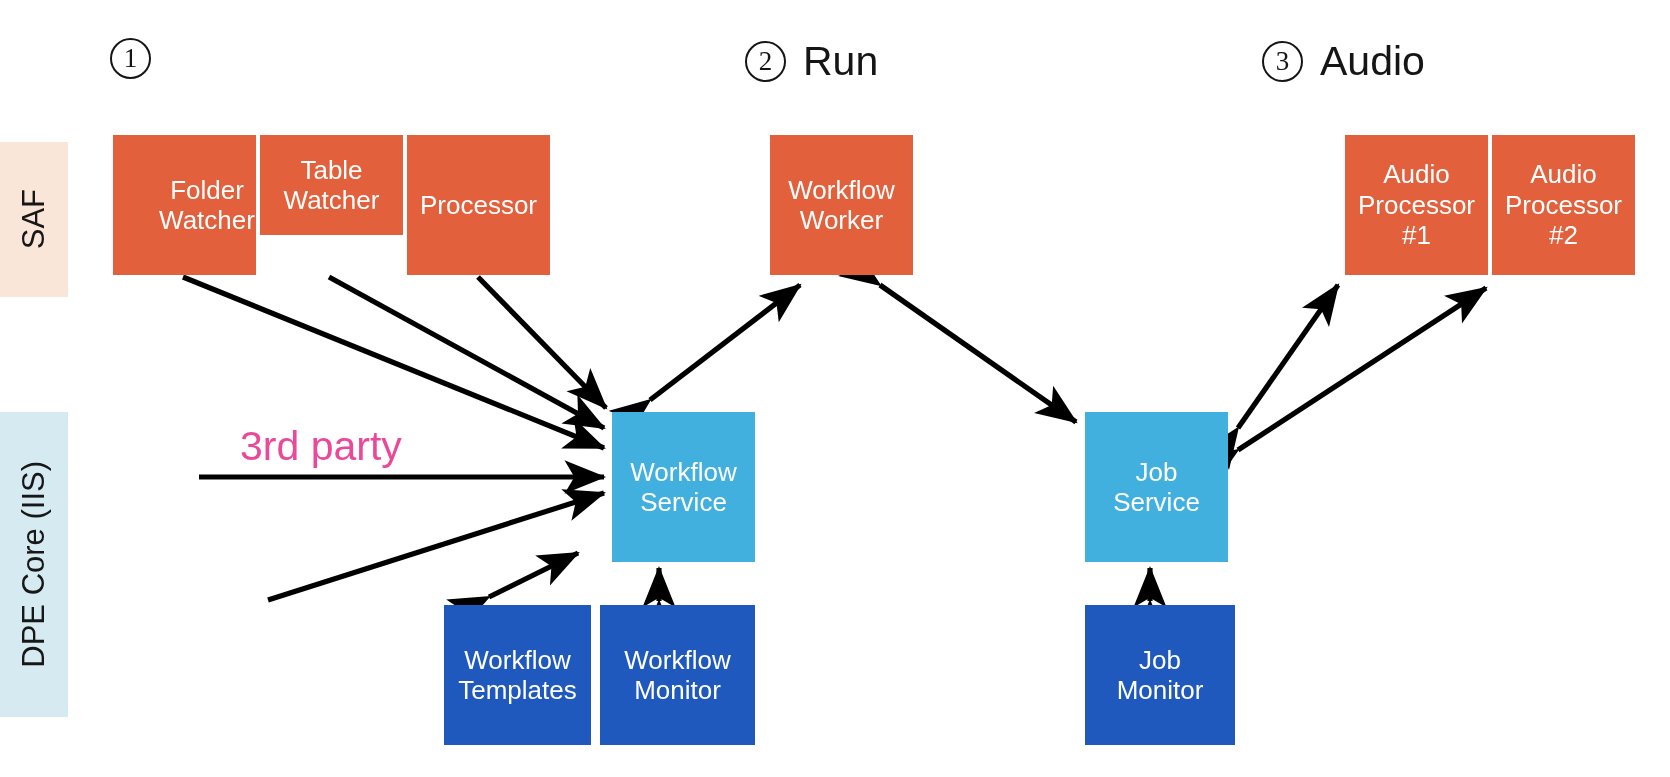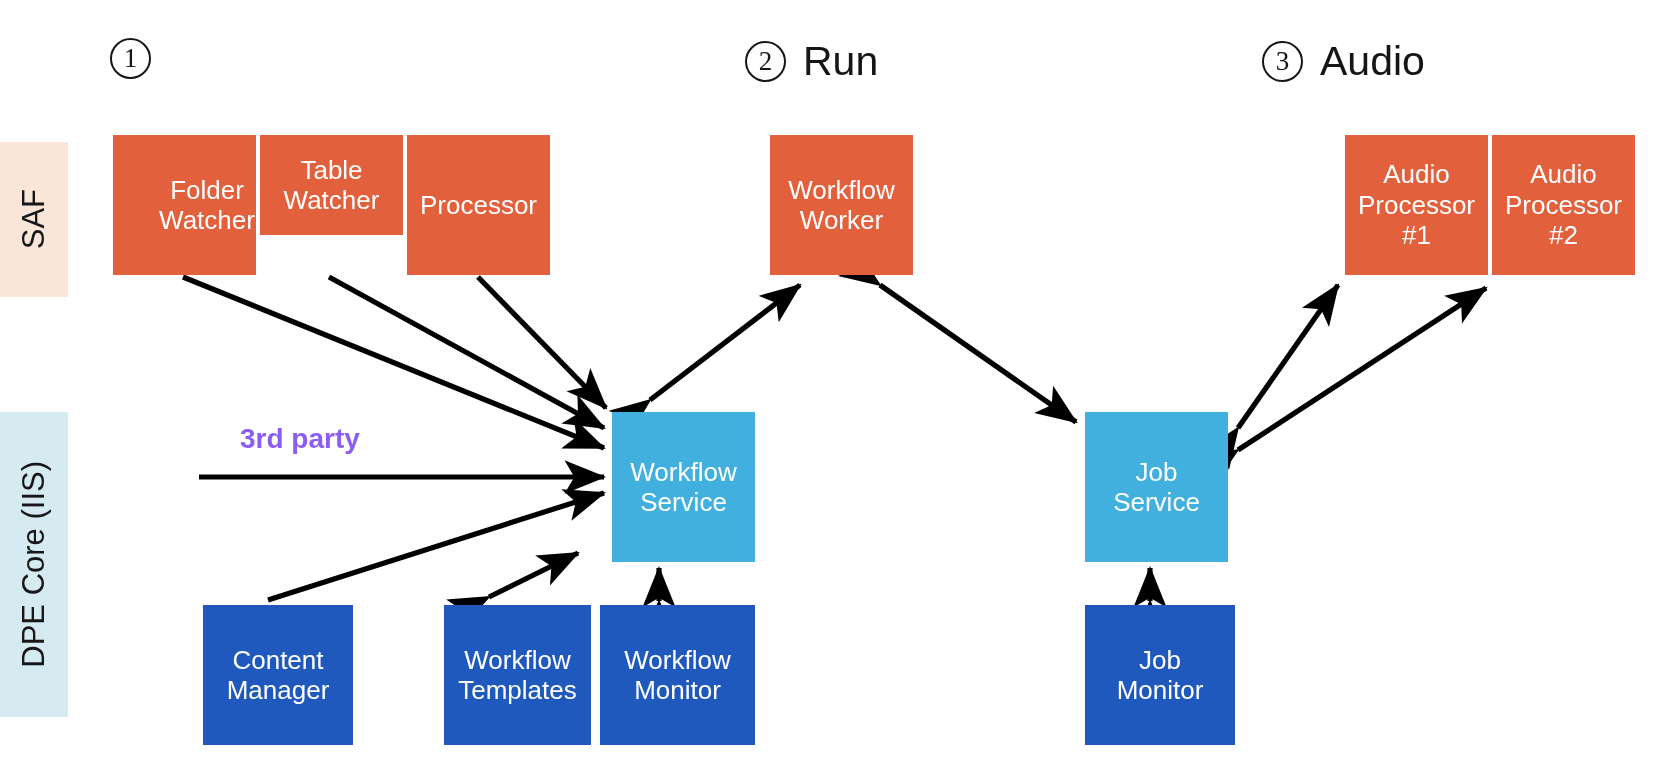--- a/index.html
+++ b/index.html
@@ -77,23 +77,22 @@
 
   
   #n-content-manager  {left:203px; top:605px; width:150px; height:140px;}
   #n-workflow-templates{left:444px;top:605px; width:147px; height:140px;}
   #n-workflow-monitor {left:600px; top:605px; width:155px; height:140px;}
   #n-job-monitor      {left:1085px;top:605px; width:150px; height:140px;}
 
   
   #third-party-label{
     position:absolute;left:240px;top:423px;
-    font-size:28px;color:#8b5cf6;white-space:nowrap;
+    font-size:41px;color:#ec4899;white-space:nowrap;
     z-index:3;
-    font-weight:bold;
   }
 
   
   #arrows{position:absolute;left:0;top:0;width:1670px;height:777px;z-index:2;pointer-events:none;}
 </style>
 </head>
 <body>
 
 <div id="stage">
 
@@ -183,24 +182,20 @@
 
   <div class="node cyan" id="n-workflow-service">
     <span class="lbl">Workflow
 Service</span>
   </div>
   <div class="node cyan" id="n-job-service">
     <span class="lbl">Job
 Service</span>
   </div>
 
-  <div class="node blue" id="n-content-manager">
-    <span class="lbl">Content
-Manager</span>
-  </div>
   <div class="node blue" id="n-workflow-templates">
     <span class="lbl">Workflow
 Templates</span>
   </div>
   <div class="node blue" id="n-workflow-monitor">
     <span class="lbl">Workflow
 Monitor</span>
   </div>
   <div class="node blue" id="n-job-monitor">
     <span class="lbl">Job

